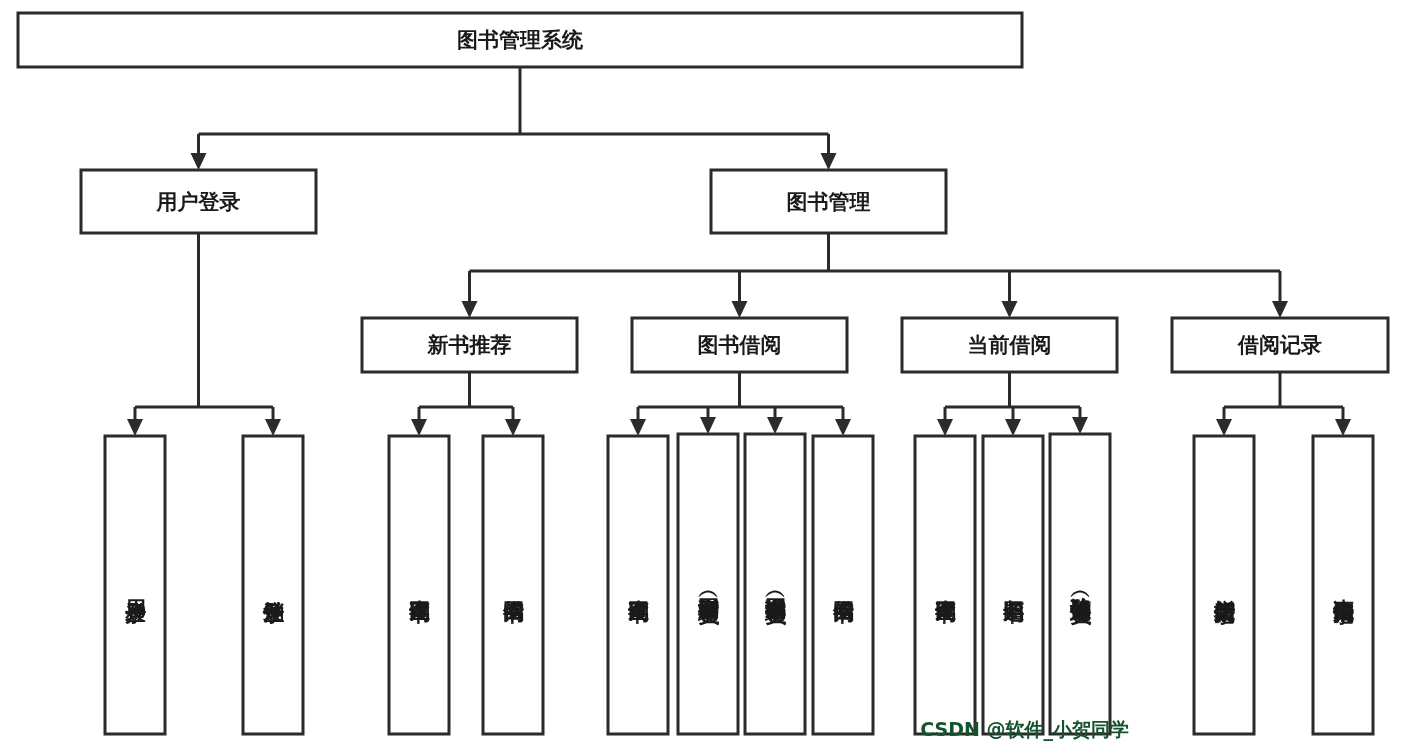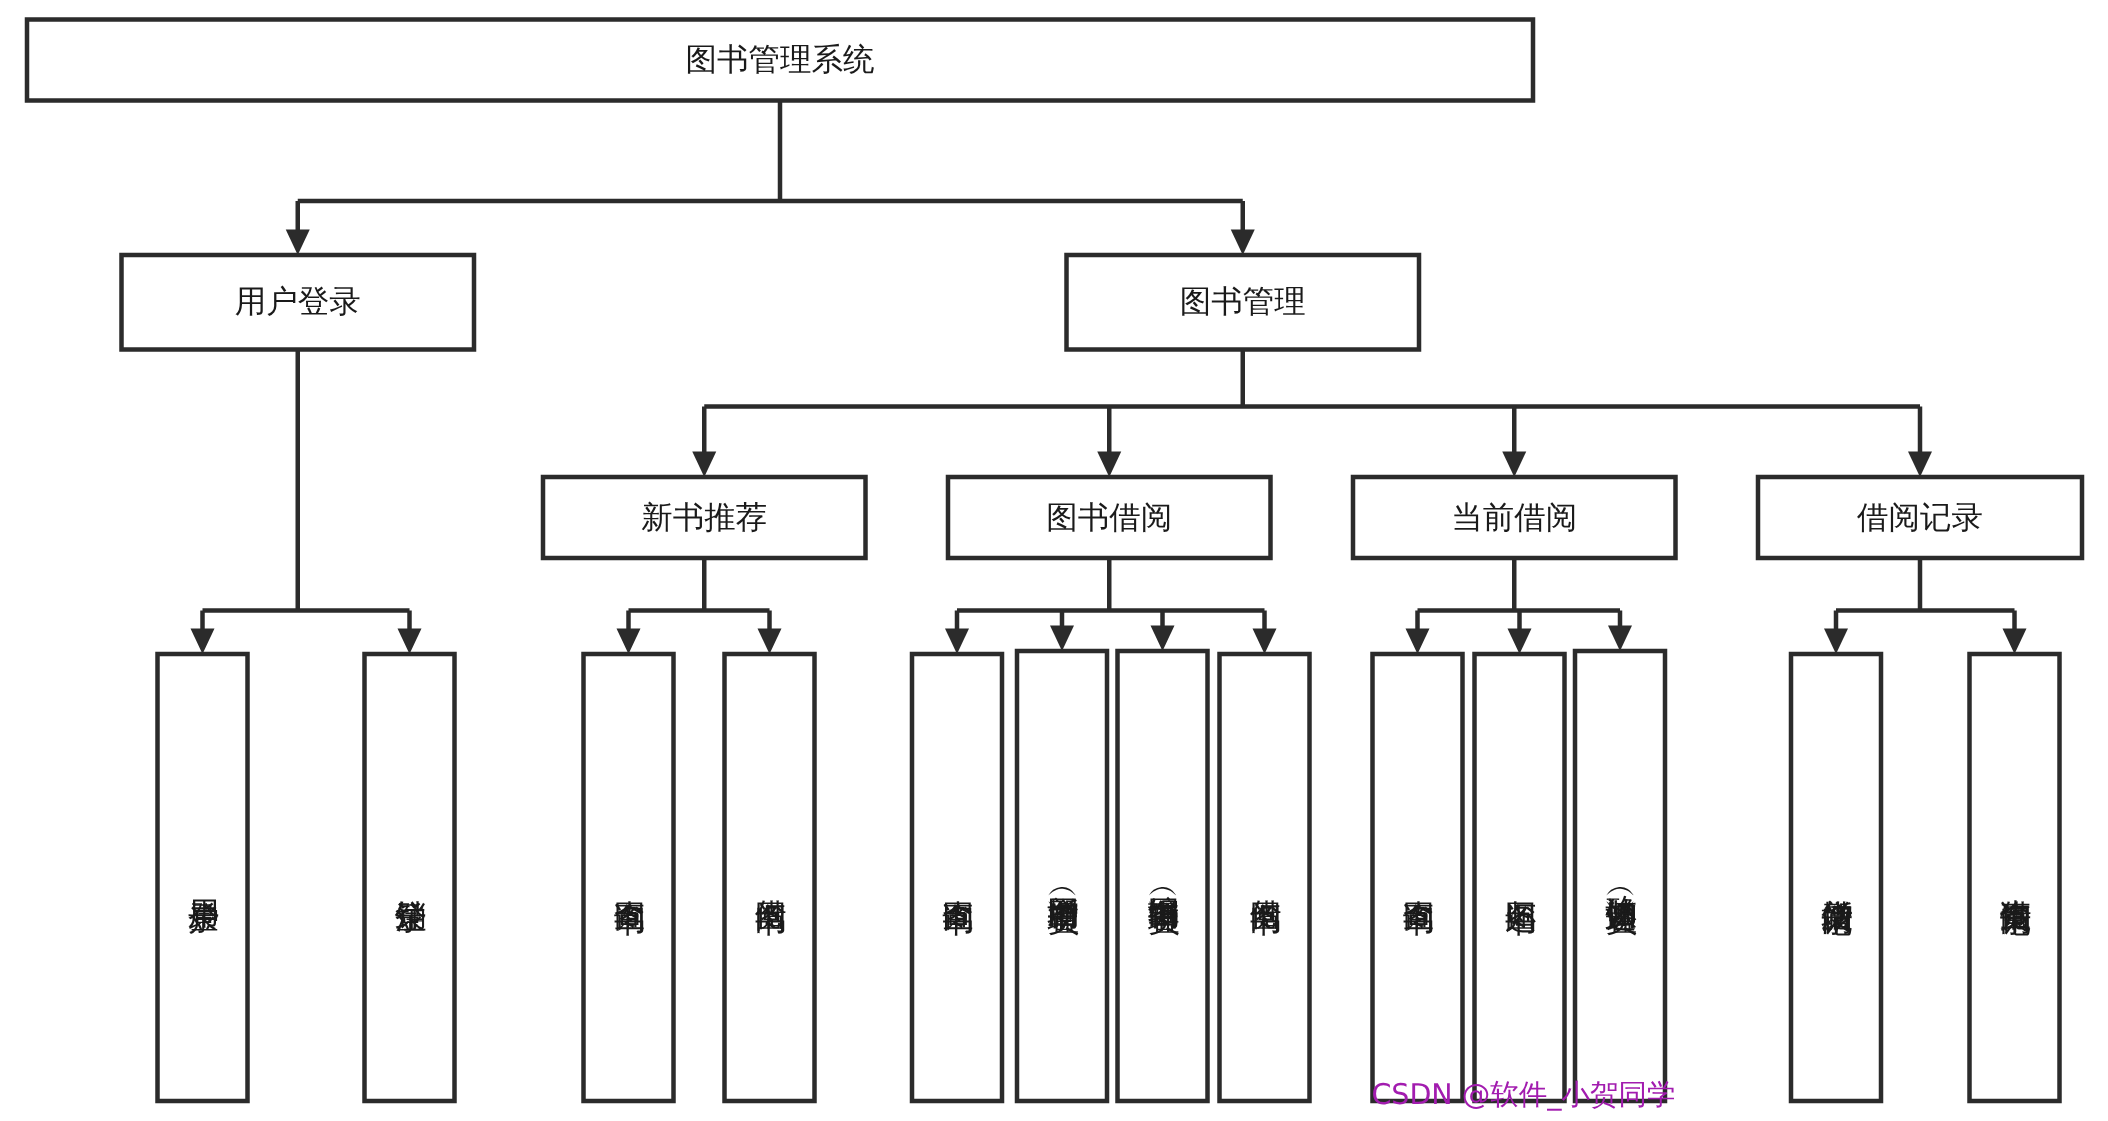--- a/index.html
+++ b/index.html
@@ -11,20 +11,21 @@
     width: 1405px;
     height: 747px;
     font-family: "DejaVu Sans", "Liberation Sans", sans-serif;
     overflow: hidden;
   }
   #diagram-root {
     position: relative;
     width: 1137px;
     height: 747px;
     background: #ffffff;
+    font-weight: bold;
   }
   svg#flow-svg {
     position: absolute;
     left: 0;
     top: 0;
     width: 1405px;
     height: 747px;
   }
   .node-rect {
     fill: #ffffff;
@@ -59,25 +60,25 @@
     letter-spacing: 1px;
     display: flex;
     align-items: center;
     justify-content: center;
     text-align: center;
     white-space: nowrap;
     pointer-events: none;
   }
   .watermark {
     position: absolute;
-    right: 20px;
+    right: 8px;
     bottom: 4px;
     font-family: "DejaVu Sans", "Liberation Sans", sans-serif;
     font-size: 19px;
-    color: #a21caf;
+    color: #14532d;
     white-space: nowrap;
   }
 </style>
 </head>
 <body>
 
 <div id="diagram-root">
 
   <svg id="flow-svg" viewBox="0 0 1405 747">
     <g id="connector-layer">

